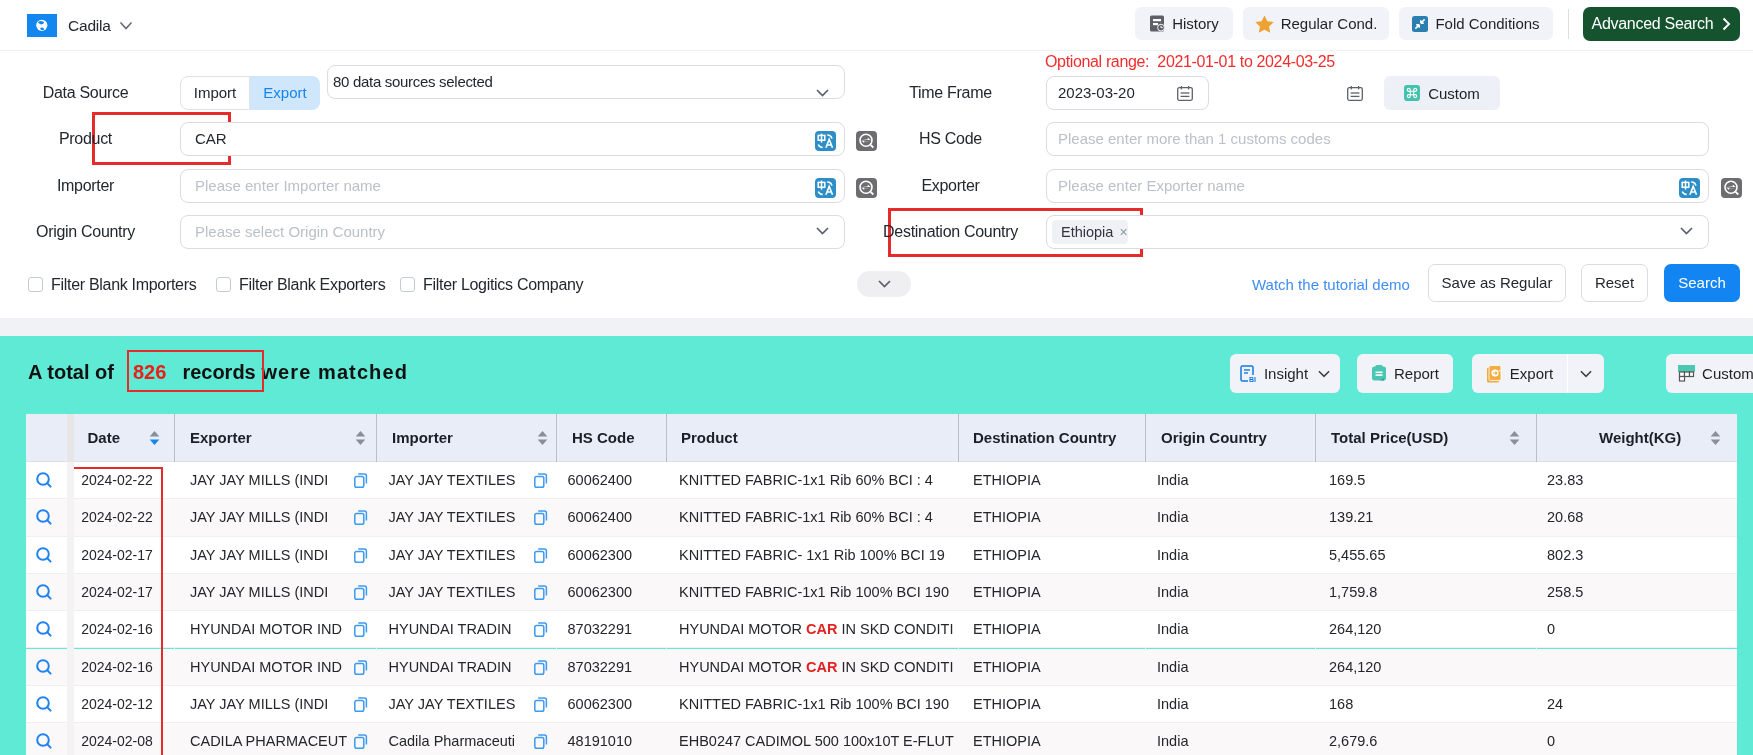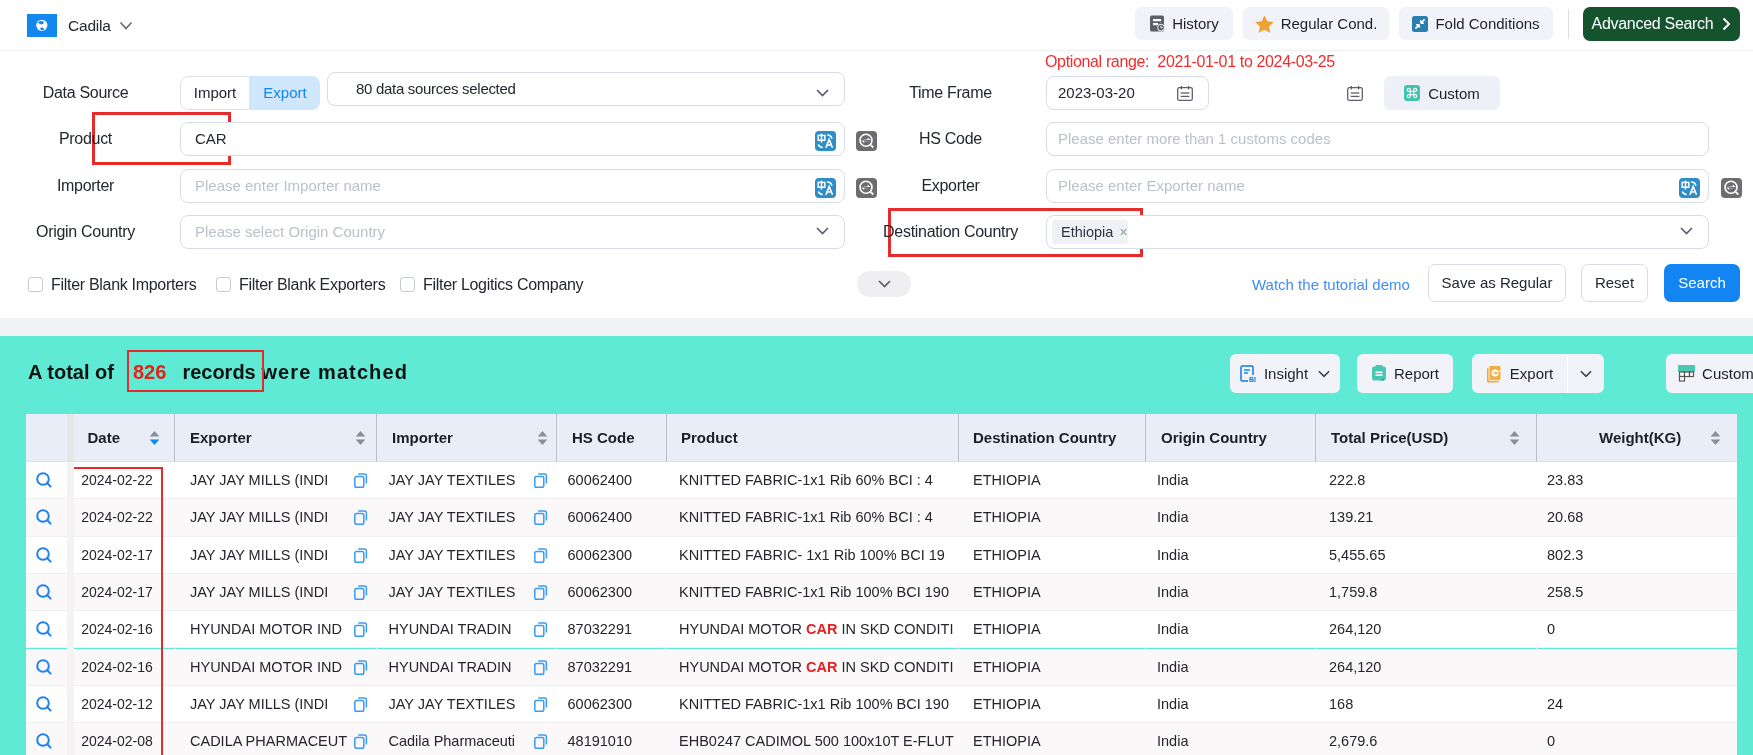--- a/index.html
+++ b/index.html
@@ -63,21 +63,21 @@
 </div>
 
 <div class="abs" style="left:0;top:51px;width:1753px;height:267px;background:#fff;">
 
   <div class="redbox" style="left:92px;top:61px;width:139px;height:53px;"></div>
   <div class="redbox" style="left:888px;top:157px;width:255px;height:49px;"></div>
 
   <div class="lbl" style="left:0;top:25px;width:171px;">Data Source</div>
   <div class="abs" style="left:180px;top:25px;width:70px;height:34px;background:#fff;border:1px solid #dfe2e6;border-radius:8px 0 0 8px;text-align:center;line-height:32px;font-size:15px;color:#23272e;">Import</div>
   <div class="abs" style="left:250px;top:25px;width:70px;height:34px;background:#cfe6fb;border-radius:0 8px 8px 0;text-align:center;line-height:34px;font-size:15px;color:#1286f0;">Export</div>
-  <div class="inp" style="left:327px;top:21px;width:518px;padding-left:28px;letter-spacing:-0.3px;">80 data sources selected</div>
+  <div class="inp" style="left:327px;top:14px;width:518px;padding-left:5px;letter-spacing:-0.3px;">80 data sources selected</div>
   <svg class="abs" style="left:816px;top:38px;" width="13" height="8" viewBox="0 0 13 8">
         <path d="M1 1 L6.5 6.5 L12 1" fill="none" stroke="#5a5f6a" stroke-width="1.7"></path>
       </svg>
 
   <div class="abs" style="left:1045px;top:1px;font-size:16px;letter-spacing:-0.35px;color:#f22d2d;line-height:20px;">Optional range:&nbsp; 2021-01-01 to 2024-03-25</div>
   <div class="lbl" style="left:865px;top:25px;width:171px;">Time Frame</div>
   <div class="inp" style="left:1046px;top:25px;width:163px;padding-left:11px;">2023-03-20</div>
   <svg class="abs" style="left:1177px;top:35px;" width="16" height="15" viewBox="0 0 16 15">
         <rect x="0.7" y="1.7" width="14.6" height="12.6" rx="1.5" fill="none" stroke="#5d6167" stroke-width="1.3"></rect>
         <line x1="4.4" y1="0" x2="4.4" y2="3.4" stroke="#5d6167" stroke-width="1.3"></line>
@@ -305,21 +305,21 @@
           </svg>
 <div class="abs" style="left:362.5px;top:48.0px;height:37.3px;line-height:37.3px;font-size:14.5px;color:#24262b;white-space:nowrap;">JAY JAY TEXTILES</div>
 <svg class="abs" style="left:508px;top:59.150000000000006px;" width="14" height="15" viewBox="0 0 14 15">
             <rect x="0.8" y="3.4" width="9" height="10.8" rx="1.8" fill="none" stroke="#3b9af2" stroke-width="1.5"></rect>
             <path d="M4.2 1 h6.2 a2 2 0 0 1 2 2 v7.6" fill="none" stroke="#3b9af2" stroke-width="1.5"></path>
           </svg>
 <div class="abs" style="left:541.5px;top:48.0px;height:37.3px;line-height:37.3px;font-size:14.5px;color:#24262b;white-space:nowrap;">60062400</div>
 <div class="abs" style="left:653px;top:48.0px;height:37.3px;line-height:37.3px;font-size:14.5px;color:#24262b;white-space:nowrap;">KNITTED FABRIC-1x1 Rib 60% BCI : 4</div>
 <div class="abs" style="left:947px;top:48.0px;height:37.3px;line-height:37.3px;font-size:14.5px;color:#24262b;white-space:nowrap;">ETHIOPIA</div>
 <div class="abs" style="left:1131px;top:48.0px;height:37.3px;line-height:37.3px;font-size:14.5px;color:#24262b;white-space:nowrap;">India</div>
-<div class="abs" style="left:1303px;top:48.0px;height:37.3px;line-height:37.3px;font-size:14.5px;color:#24262b;white-space:nowrap;">222.8</div>
+<div class="abs" style="left:1303px;top:48.0px;height:37.3px;line-height:37.3px;font-size:14.5px;color:#24262b;white-space:nowrap;">169.5</div>
 <div class="abs" style="left:1521px;top:48.0px;height:37.3px;line-height:37.3px;font-size:14.5px;color:#24262b;white-space:nowrap;">23.83</div>
 <div class="abs" style="left:0;top:85.3px;width:1711px;height:37.3px;background:#faf8f9;border-bottom:1px solid #efeff1;"></div>
 <svg class="abs" style="left:10.0px;top:95.44999999999999px;" width="17" height="17" viewBox="0 0 17 17">
             <circle cx="7" cy="7" r="5.8" fill="none" stroke="#1e82f0" stroke-width="2"></circle>
             <line x1="11.3" y1="11.3" x2="14.6" y2="14.6" stroke="#1e82f0" stroke-width="2" stroke-linecap="round"></line>
           </svg>
 <div class="abs" style="left:41px;top:85.3px;width:100px;height:37.3px;line-height:37.3px;font-size:14px;color:#24262b;text-align:center;">2024-02-22</div>
 <div class="abs" style="left:164px;top:85.3px;height:37.3px;line-height:37.3px;font-size:14.5px;color:#24262b;white-space:nowrap;">JAY JAY MILLS (INDI</div>
 <svg class="abs" style="left:328px;top:96.44999999999999px;" width="14" height="15" viewBox="0 0 14 15">
             <rect x="0.8" y="3.4" width="9" height="10.8" rx="1.8" fill="none" stroke="#3b9af2" stroke-width="1.5"></rect>

